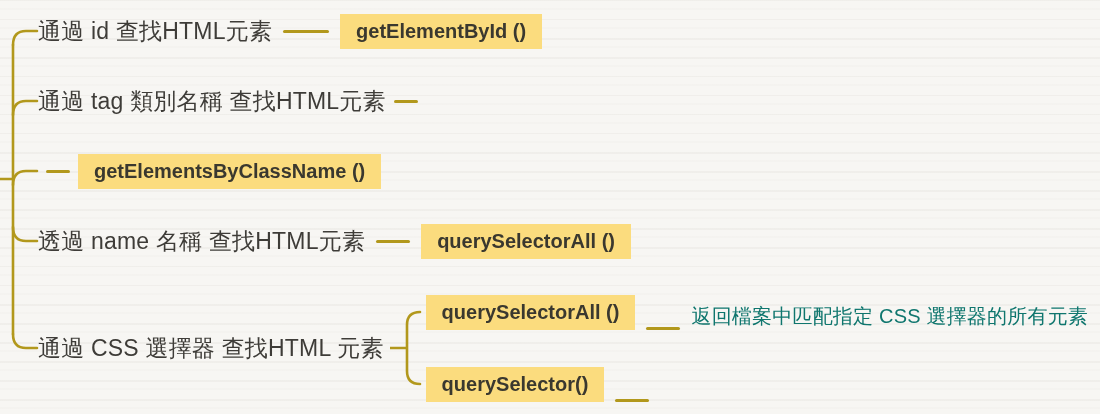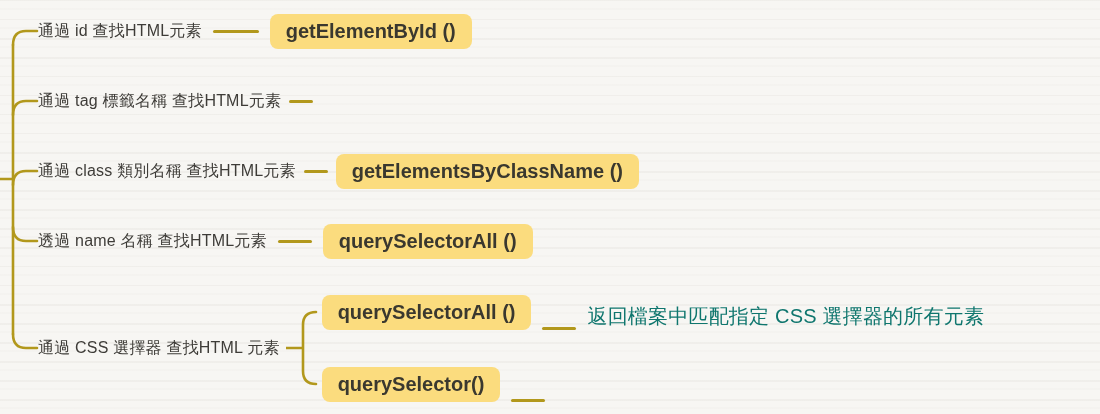--- a/index.html
+++ b/index.html
@@ -22,42 +22,42 @@
   .trunk-svg { position: absolute; left: 0; top: 0; }
   .branch {
     position: absolute;
     left: 38px;
     height: 36px;
     display: flex;
     align-items: center;
     white-space: nowrap;
   }
   .topic-label {
-    font-size: 16px;
+    font-size: 23px;
     color: #3e3c38;
     letter-spacing: 0.2px;
   }
   .dash {
     height: 3px;
     width: 34px;
     background: #b2981c;
     border-radius: 2px;
     margin: 0 11px;
     flex: none;
   }
   .dash.long { width: 46px; }
   .dash.short { width: 24px; margin: 0 8px; }
   .method-node {
     background: #fbdc7e;
     color: #3a382f;
     font-weight: bold;
     font-size: 20px;
     line-height: 27px;
     padding: 4px 16px;
-    border-radius: 8px;
+    border-radius: 0;
     flex: none;
   }
   .sub-column {
     display: flex;
     flex-direction: column;
     gap: 36px;
   }
   .sub-row {
     height: 36px;
     display: flex;
@@ -86,26 +86,25 @@
   </g>
 </svg>
 
 <div class="branch" style="top:13px">
   <span class="topic-label">通過 id 查找HTML元素</span>
   <span class="dash long"></span>
   <span class="method-node">getElementById ()</span>
 </div>
 
 <div class="branch" style="top:83px">
-  <span class="topic-label">通過 tag 標籤名稱 查找HTML元素</span>
+  <span class="topic-label">通過 tag 類別名稱 查找HTML元素</span>
   <span class="dash short"></span>
 </div>
 
 <div class="branch" style="top:153px">
-  <span class="topic-label">通過 class 類別名稱 查找HTML元素</span>
   <span class="dash short"></span>
   <span class="method-node">getElementsByClassName ()</span>
 </div>
 
 <div class="branch" style="top:223px">
   <span class="topic-label">透過 name 名稱 查找HTML元素</span>
   <span class="dash"></span>
   <span class="method-node">querySelectorAll ()</span>
 </div>
 

